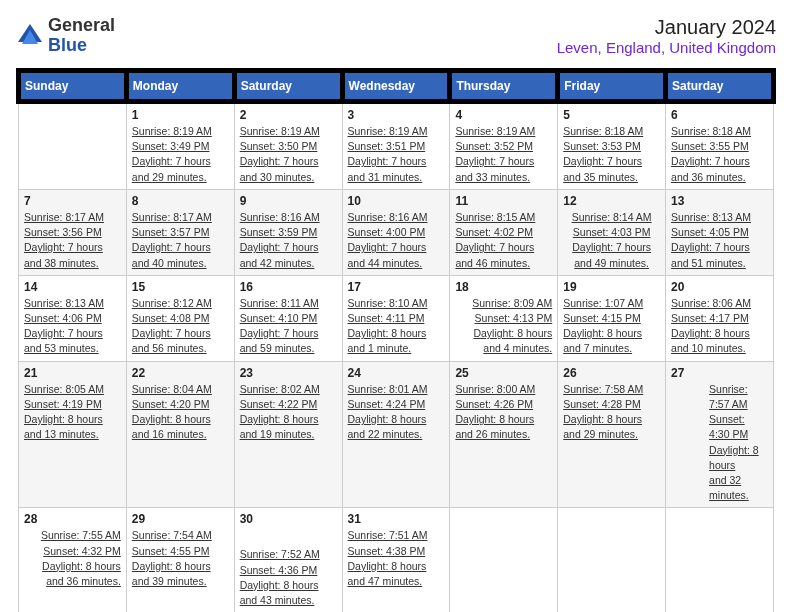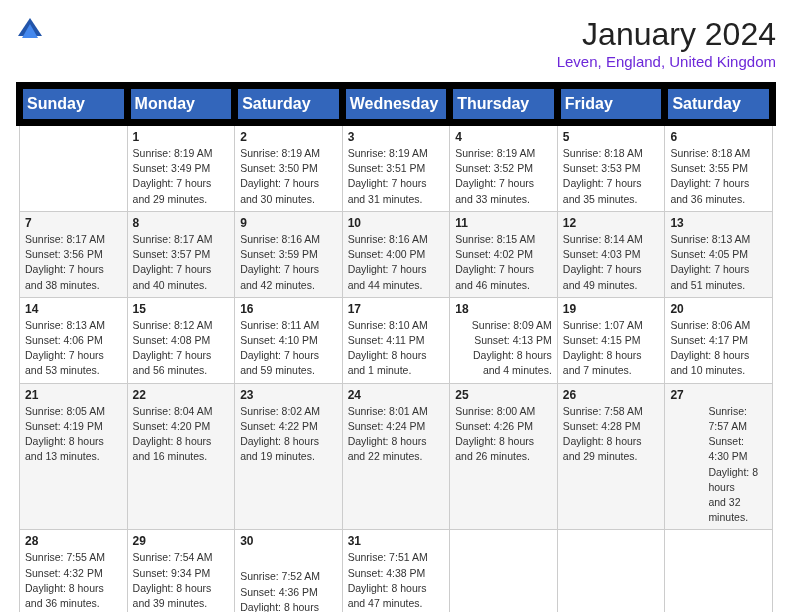--- a/index.html
+++ b/index.html
@@ -31,41 +31,41 @@
     .logo-blue { color: #2255aa; }
     .logo-icon {
       width: 28px;
       height: 28px;
       margin-right: 4px;
     }
     .title-block {
       text-align: right;
     }
     .month-title {
-      font-size: 32px;
+      font-size: 20px;
       font-weight: normal;
       color: #222;
     }
     .location {
       font-size: 15px;
       color: #6d28d9;
     }
     .calendar {
       width: 100%;
       border-collapse: collapse;
       font-size: 11px;
     }
     .calendar th {
       background: #3366bb;
       color: #fff;
       padding: 6px 4px;
       text-align: left;
-      font-size: 16px;
+      font-size: 12px;
       font-weight: bold;
-      border: 7px solid #000000;
+      border: 5px solid #000000;
     }
     .calendar td {
       border: 1px solid #ccc;
       vertical-align: top;
       padding: 4px 5px;
       width: 107px;
       min-height: 80px;
       background: #fff;
     }
     .calendar tr:nth-child(even) td {
@@ -75,34 +75,39 @@
       font-size: 12px;
       font-weight: bold;
       color: #222;
       display: block;
       margin-bottom: 2px;
     }
     .day-info {
       color: #333;
       font-size: 10.5px;
       line-height: 1.45;
+      text-decoration: underline;
     }
     .empty-cell {
       background: #fff !important;
     }
   </style>
 </head>
 <body>
 
 <div class="header">
   <div class="logo">
     <svg class="logo-icon" viewBox="0 0 28 28" xmlns="http://www.w3.org/2000/svg">
       <polygon points="14,2 26,20 2,20" fill="#2255aa"></polygon>
       <polygon points="14,8 22,22 6,22" fill="#4488ee"></polygon>
     </svg>
+    <div class="logo-text">
+      <span class="logo-general">General</span>
+      <span class="logo-blue">Blue</span>
+    </div>
   </div>
   <div class="title-block">
     <div class="month-title">January 2024</div>
     <div class="location">Leven, England, United Kingdom</div>
   </div>
 </div>
 
 <table class="calendar">
   <thead>
     <tr>
@@ -192,21 +197,21 @@
         </td>
         <td>
           <span class="day-number">11</span>
           <div class="day-info" style="white-space: pre-line;">Sunrise: 8:15 AM
 Sunset: 4:02 PM
 Daylight: 7 hours
 and 46 minutes.</div>
         </td>
         <td>
           <span class="day-number">12</span>
-          <div class="day-info" style="white-space: pre-line;">Sunrise: 8:14 AM
+          <div class="day-info" style="white-space: pre-line; text-align: center;">Sunrise: 8:14 AM
 Sunset: 4:03 PM
 Daylight: 7 hours
 and 49 minutes.</div>
         </td>
         <td>
           <span class="day-number">13</span>
           <div class="day-info" style="white-space: pre-line;">Sunrise: 8:13 AM
 Sunset: 4:05 PM
 Daylight: 7 hours
 and 51 minutes.</div>
@@ -310,29 +315,29 @@
           <span class="day-number">27</span>
           <div class="day-info" style="white-space: pre-line; margin-left: 38px;">Sunrise: 7:57 AM
 Sunset: 4:30 PM
 Daylight: 8 hours
 and 32 minutes.</div>
         </td>
       </tr>
       <tr>
         <td>
           <span class="day-number">28</span>
-          <div class="day-info" style="white-space: pre-line;">Sunrise: 7:55 AM
+          <div class="day-info" style="white-space: pre-line; text-align: right;">Sunrise: 7:55 AM
 Sunset: 4:32 PM
 Daylight: 8 hours
 and 36 minutes.</div>
         </td>
         <td>
           <span class="day-number">29</span>
           <div class="day-info" style="white-space: pre-line;">Sunrise: 7:54 AM
-Sunset: 9:34 PM
+Sunset: 4:55 PM
 Daylight: 8 hours
 and 39 minutes.</div>
         </td>
         <td>
           <span class="day-number">30</span>
           <div class="day-info" style="white-space: pre-line; margin-top: 21px;">Sunrise: 7:52 AM
 Sunset: 4:36 PM
 Daylight: 8 hours
 and 43 minutes.</div>
         </td>

